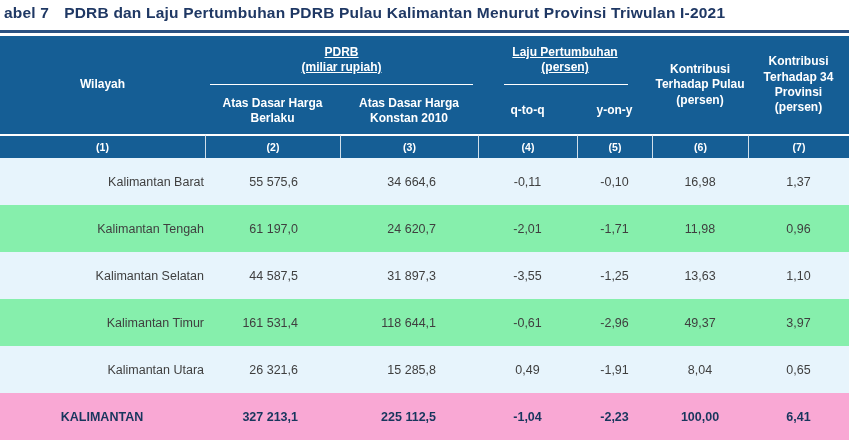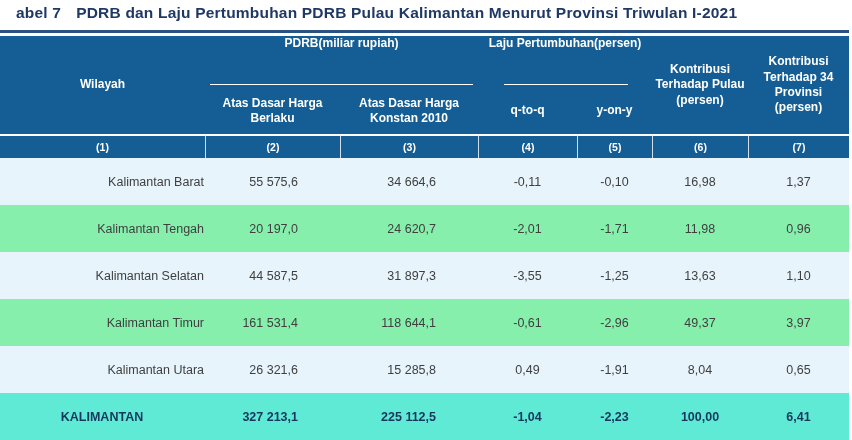--- a/index.html
+++ b/index.html
@@ -3,61 +3,61 @@
 <meta charset="utf-8">
 <style>
   html,body{margin:0;padding:0;}
   body{
     width:852px;height:440px;background:#ffffff;overflow:hidden;
     font-family:"Liberation Sans", sans-serif;
     -webkit-font-smoothing:antialiased;
   }
   .page{position:relative;width:852px;height:440px;}
   .title{
-    padding:3px 0 0 16px;color:#1f3864;font-weight:bold;font-size:15.5px;
+    padding:3px 0 0 4px;color:#1f3864;font-weight:bold;font-size:15.5px;
     letter-spacing:.2px;white-space:nowrap;line-height:19px;
   }
   .title .prefix{margin-right:15px;}
   .top-rule{height:3px;background:#2b5181;width:849px;margin-top:8px;}
   table{
     border-collapse:separate;border-spacing:0;table-layout:fixed;
     width:849px;margin-top:3px;
   }
   col.c1{width:205px}col.c2{width:135px}col.c3{width:138px}
   col.c4{width:99px}col.c5{width:75px}col.c6{width:96px}col.c7{width:101px}
 
   th{
     background:#155e95;color:#ffffff;font-weight:bold;font-size:12px;
     padding:0;text-align:center;line-height:1.28;
   }
   tr.h1 th{height:52px;}
   tr.h2 th{height:46px;vertical-align:middle;}
   th.span-mid{vertical-align:middle;padding:0 2px;}
   .gwrap{height:52px;display:flex;flex-direction:column;}
-  .glabel{flex:1;display:flex;flex-direction:row;justify-content:center;}
+  .glabel{flex:1;display:flex;flex-direction:column;justify-content:center;text-decoration:underline;}
   .gline{height:1px;background:#ffffff;margin:0 5px 3px 5px;}
   .gline.narrow{margin:0 24px 3px 26px;}
   th.ital{}
 
   td.colnum{
     height:20px;background:#155e95;color:#ffffff;font-weight:bold;
     font-size:10.5px;text-align:center;border-top:2px solid #ffffff;
     line-height:20px;
   }
   td.colnum + td.colnum{border-left:1px solid rgba(255,255,255,.8);}
 
   tr.data td{height:45px;font-size:12.5px;color:#3f3f3f;vertical-align:middle;}
   tr.row-light td{background:#e7f4fc;}
   tr.row-med td{background:#86efac;}
   td.name{text-align:right;padding-left:30px;}
   td.rnum{text-align:right;padding-right:42px;}
   td.cnum{text-align:center;}
 
   tr.total td{
-    height:46px;background:#5eead4;color:#17365d;font-weight:bold;
+    height:46px;background:#f9a8d4;color:#17365d;font-weight:bold;
     font-size:12.5px;vertical-align:middle;
   }
   tr.total td.tname{text-align:center;padding-left:0;}
 </style>
 </head>
 <body>
 
 <div class="page">
 
   <div class="title">
@@ -124,21 +124,21 @@
       <td class="rnum">55 575,6</td>
       <td class="rnum">34 664,6</td>
       <td class="cnum">-0,11</td>
       <td class="cnum">-0,10</td>
       <td class="cnum">16,98</td>
       <td class="cnum">1,37</td>
     </tr>
 
     <tr class="data row-med">
       <td class="name">Kalimantan Tengah</td>
-      <td class="rnum">20 197,0</td>
+      <td class="rnum">61 197,0</td>
       <td class="rnum">24 620,7</td>
       <td class="cnum">-2,01</td>
       <td class="cnum">-1,71</td>
       <td class="cnum">11,98</td>
       <td class="cnum">0,96</td>
     </tr>
 
     <tr class="data row-light">
       <td class="name">Kalimantan Selatan</td>
       <td class="rnum">44 587,5</td>

